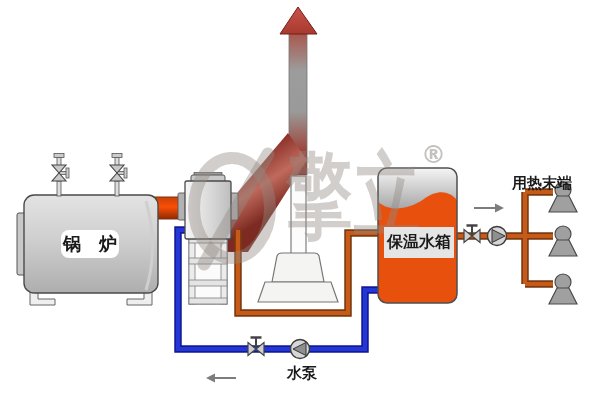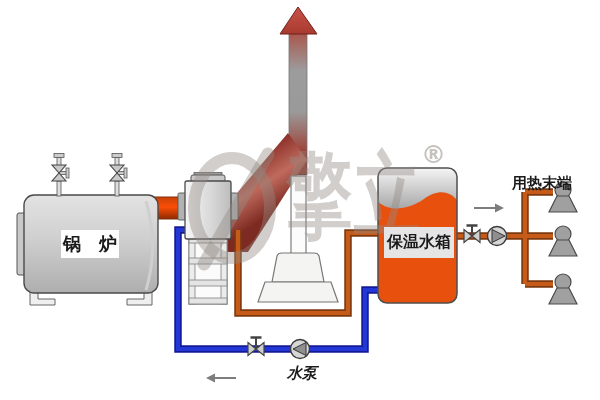--- a/index.html
+++ b/index.html
@@ -10,25 +10,25 @@
              color:rgba(146,138,130,0.42);pointer-events:none;}
   .wm-logo{position:absolute;left:182px;top:142px;}
   .wm-text{position:absolute;left:286px;top:150px;font-size:92px;font-weight:bold;line-height:1;
            transform:scaleX(0.72);transform-origin:left top;letter-spacing:2px;white-space:nowrap;}
   .wm-reg{position:absolute;left:421px;top:142px;font-size:25px;font-weight:bold;
           color:rgba(150,143,136,0.55);line-height:1;}
   .lbl{position:absolute;z-index:3;font-weight:bold;color:#1a1a1a;text-align:center;
        line-height:1.15;white-space:nowrap;}
   .lbl-recovery{left:168px;top:153px;width:84px;font-size:13px;}
   .lbl-boiler{left:61px;top:230px;width:58px;height:28px;background:#fff;font-size:18px;
-              display:flex;align-items:center;justify-content:center;}
+              display:flex;align-items:center;justify-content:center;border-radius:8px;}
   .lbl-tank{left:384px;top:227px;width:70px;height:31px;background:#e5e5e5;font-size:16px;
             display:flex;align-items:center;justify-content:center;z-index:3;}
   .lbl-terminals{left:506px;top:151px;width:72px;font-size:15px;margin-top:24px;}
-  .lbl-pump{left:280px;top:365px;width:44px;font-size:15px;font-style:italic;}
+  .lbl-pump{left:280px;top:365px;width:44px;font-size:15px;}
 </style>
 </head>
 <body>
 
 <div class="stage">
 
   <svg class="diagram" width="600" height="400" viewBox="0 0 600 400">
     <defs>
       <linearGradient id="gradShaft" x1="0" y1="28" x2="0" y2="180" gradientUnits="userSpaceOnUse">
         <stop offset="0" stop-color="#ab4d42"></stop>

